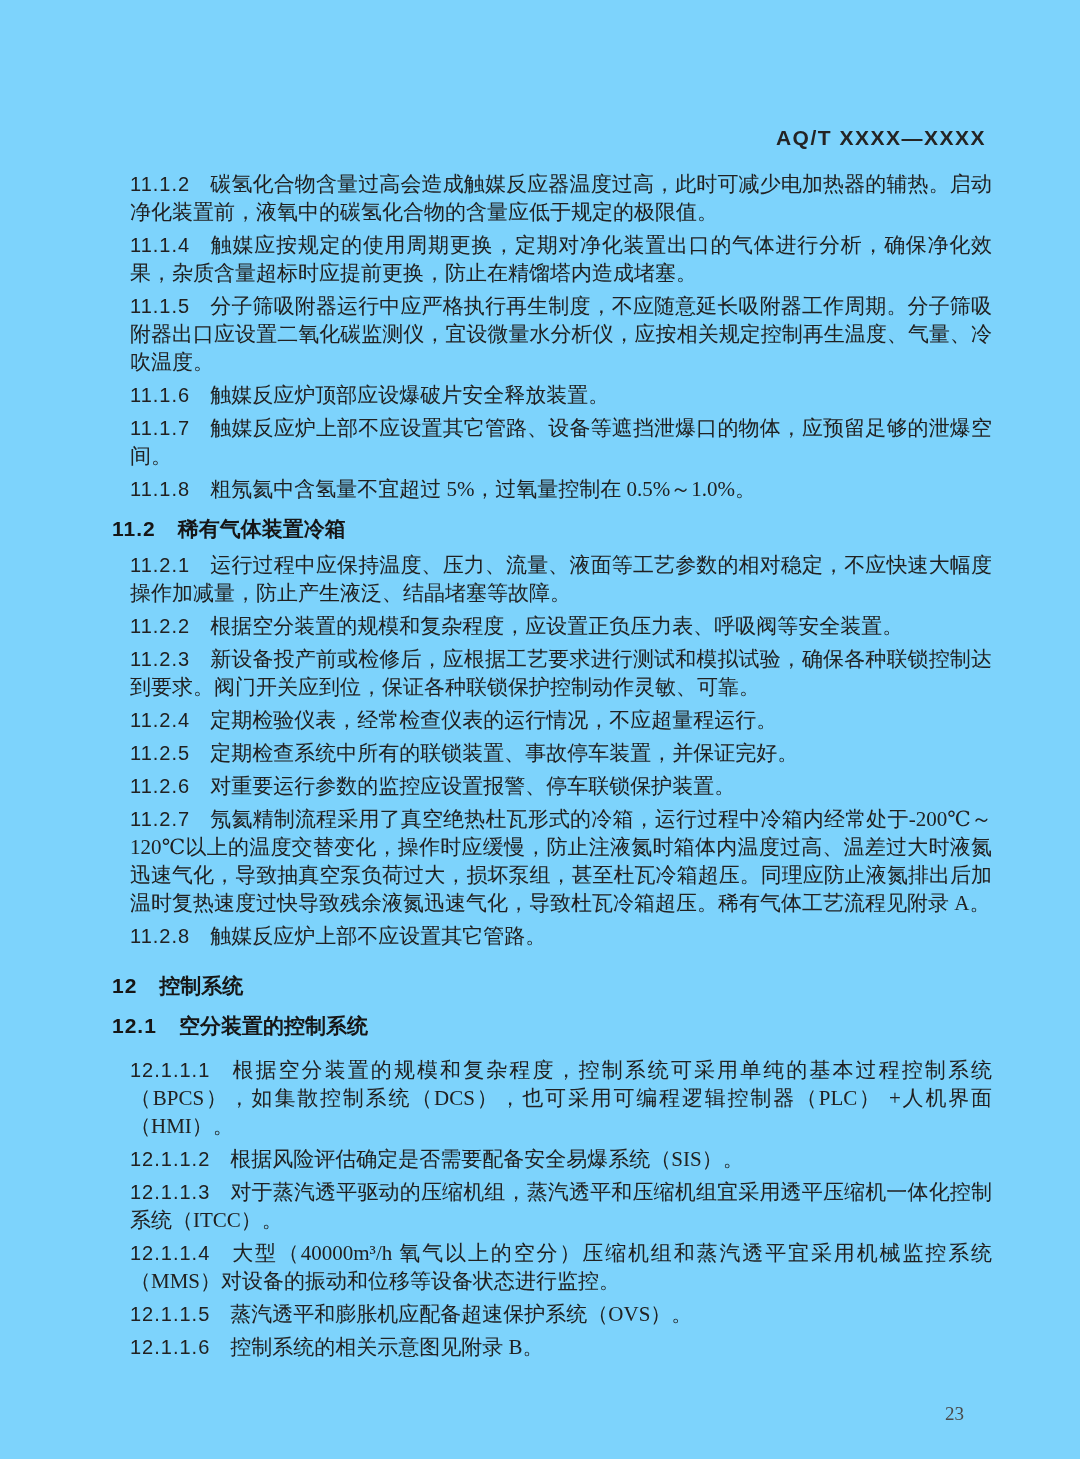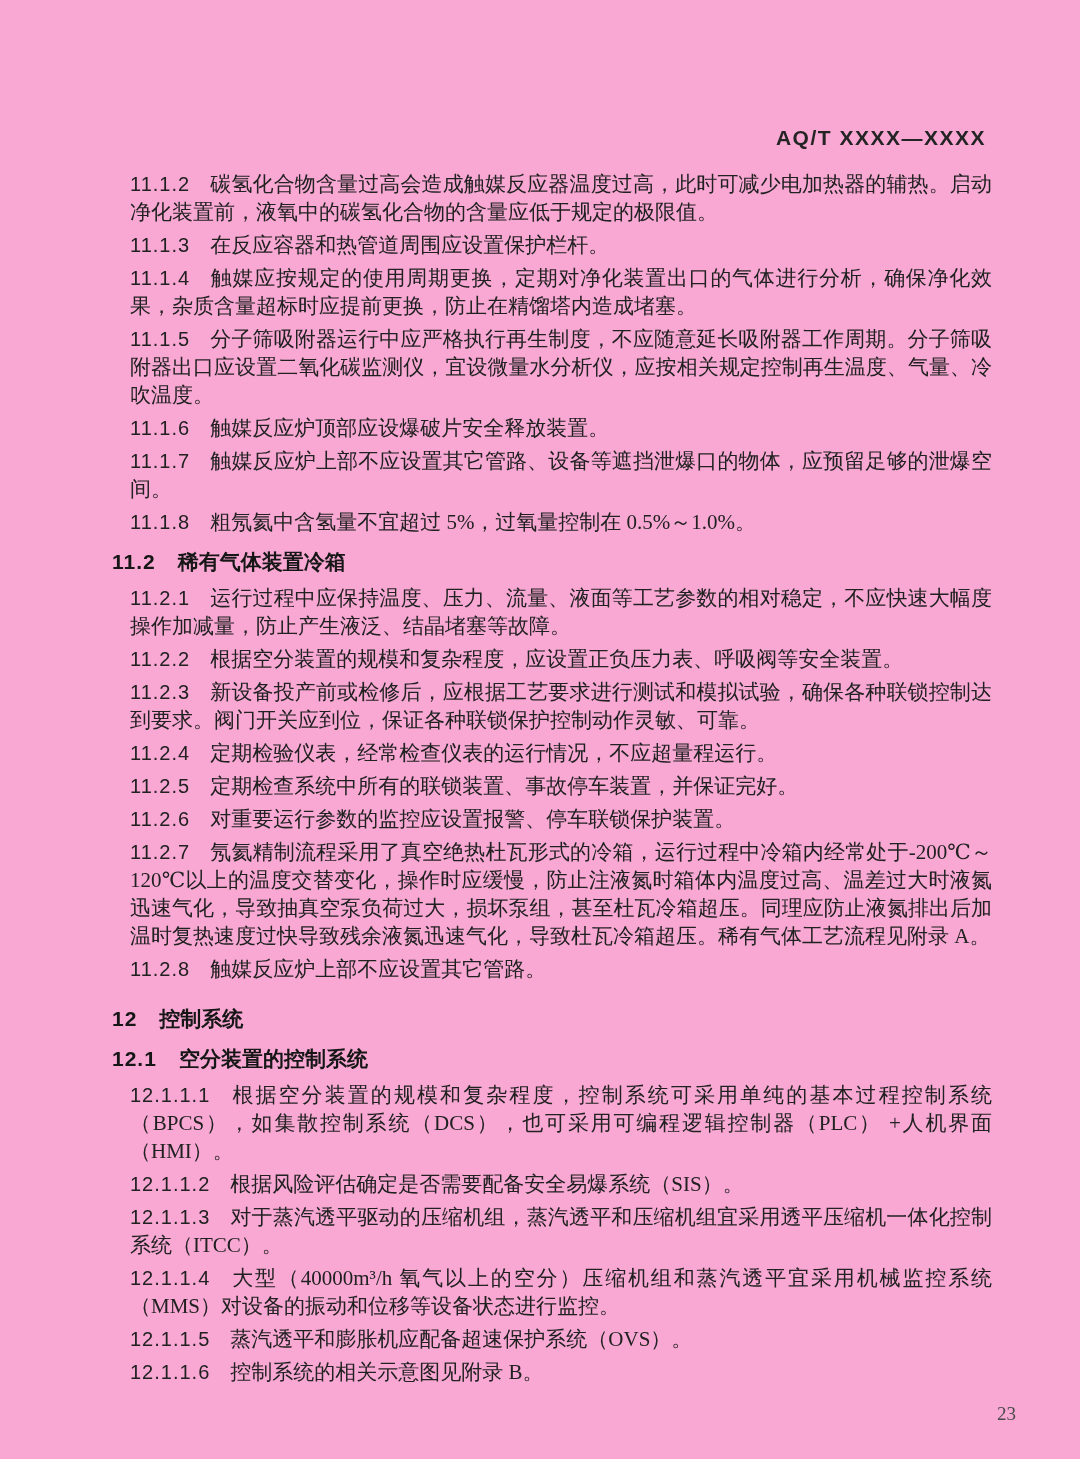--- a/index.html
+++ b/index.html
@@ -1,19 +1,19 @@
 <!DOCTYPE html>
 <html><head>
 <meta charset="utf-8">
 <style>
   html,body{margin:0;padding:0;background:#ffffff;}
   .page{
     position:relative;
     width:1080px;height:1459px;
-    background:#f9a8d4;
+    background:#7dd3fc;
     overflow:hidden;
     color:#1f1f1f;
     font-family:"Liberation Serif","DejaVu Serif",serif;
   }
   .doc-header{
     padding:126px 94px 0 112px;
     text-align:right;
     font-family:"Liberation Sans","DejaVu Sans",sans-serif;
     font-size:21px;
     font-weight:600;
@@ -45,45 +45,44 @@
     line-height:28px;
     color:#161616;
   }
   .heading .num{
     letter-spacing:1px;
     margin-right:22px;
     white-space:nowrap;
   }
   .h-sub{margin:12px 0 8px 0;}
   .h-chapter{margin:22px 0 10px 0;}
-  .h-sub2{margin:12px 0 8px 0;}
+  .h-sub2{margin:12px 0 16px 0;}
   .h-sub3{margin:10px 0 8px 0;}
   .doc-footer{
     position:absolute;
     right:0;bottom:34px;
     width:100%;
     text-align:right;
-    padding-right:64px;
+    padding-right:116px;
     box-sizing:border-box;
     font-size:19px;
     color:#4a4a4a;
   }
 </style>
 </head>
 <body>
 
 <div class="page">
 
   <div class="doc-header">AQ/T XXXX—XXXX</div>
 
   <div class="content">
 
     <p class="clause"><span class="num">11.1.2</span><span class="txt">碳氢化合物含量过高会造成触媒反应器温度过高，此时可减少电加热器的辅热。启动净化装置前，液氧中的碳氢化合物的含量应低于规定的极限值。</span></p>
 
-    <p class="clause"><span class="num">11.1.3</span><span class="txt">在反应容器和热管道周围应设置保护栏杆。</span></p>
 
     <p class="clause"><span class="num">11.1.4</span><span class="txt">触媒应按规定的使用周期更换，定期对净化装置出口的气体进行分析，确保净化效果，杂质含量超标时应提前更换，防止在精馏塔内造成堵塞。</span></p>
 
     <p class="clause"><span class="num">11.1.5</span><span class="txt">分子筛吸附器运行中应严格执行再生制度，不应随意延长吸附器工作周期。分子筛吸附器出口应设置二氧化碳监测仪，宜设微量水分析仪，应按相关规定控制再生温度、气量、冷吹温度。</span></p>
 
     <p class="clause"><span class="num">11.1.6</span><span class="txt">触媒反应炉顶部应设爆破片安全释放装置。</span></p>
 
     <p class="clause"><span class="num">11.1.7</span><span class="txt">触媒反应炉上部不应设置其它管路、设备等遮挡泄爆口的物体，应预留足够的泄爆空间。</span></p>
 
     <p class="clause"><span class="num">11.1.8</span><span class="txt">粗氖氦中含氢量不宜超过 5%，过氧量控制在 0.5%～1.0%。</span></p>

